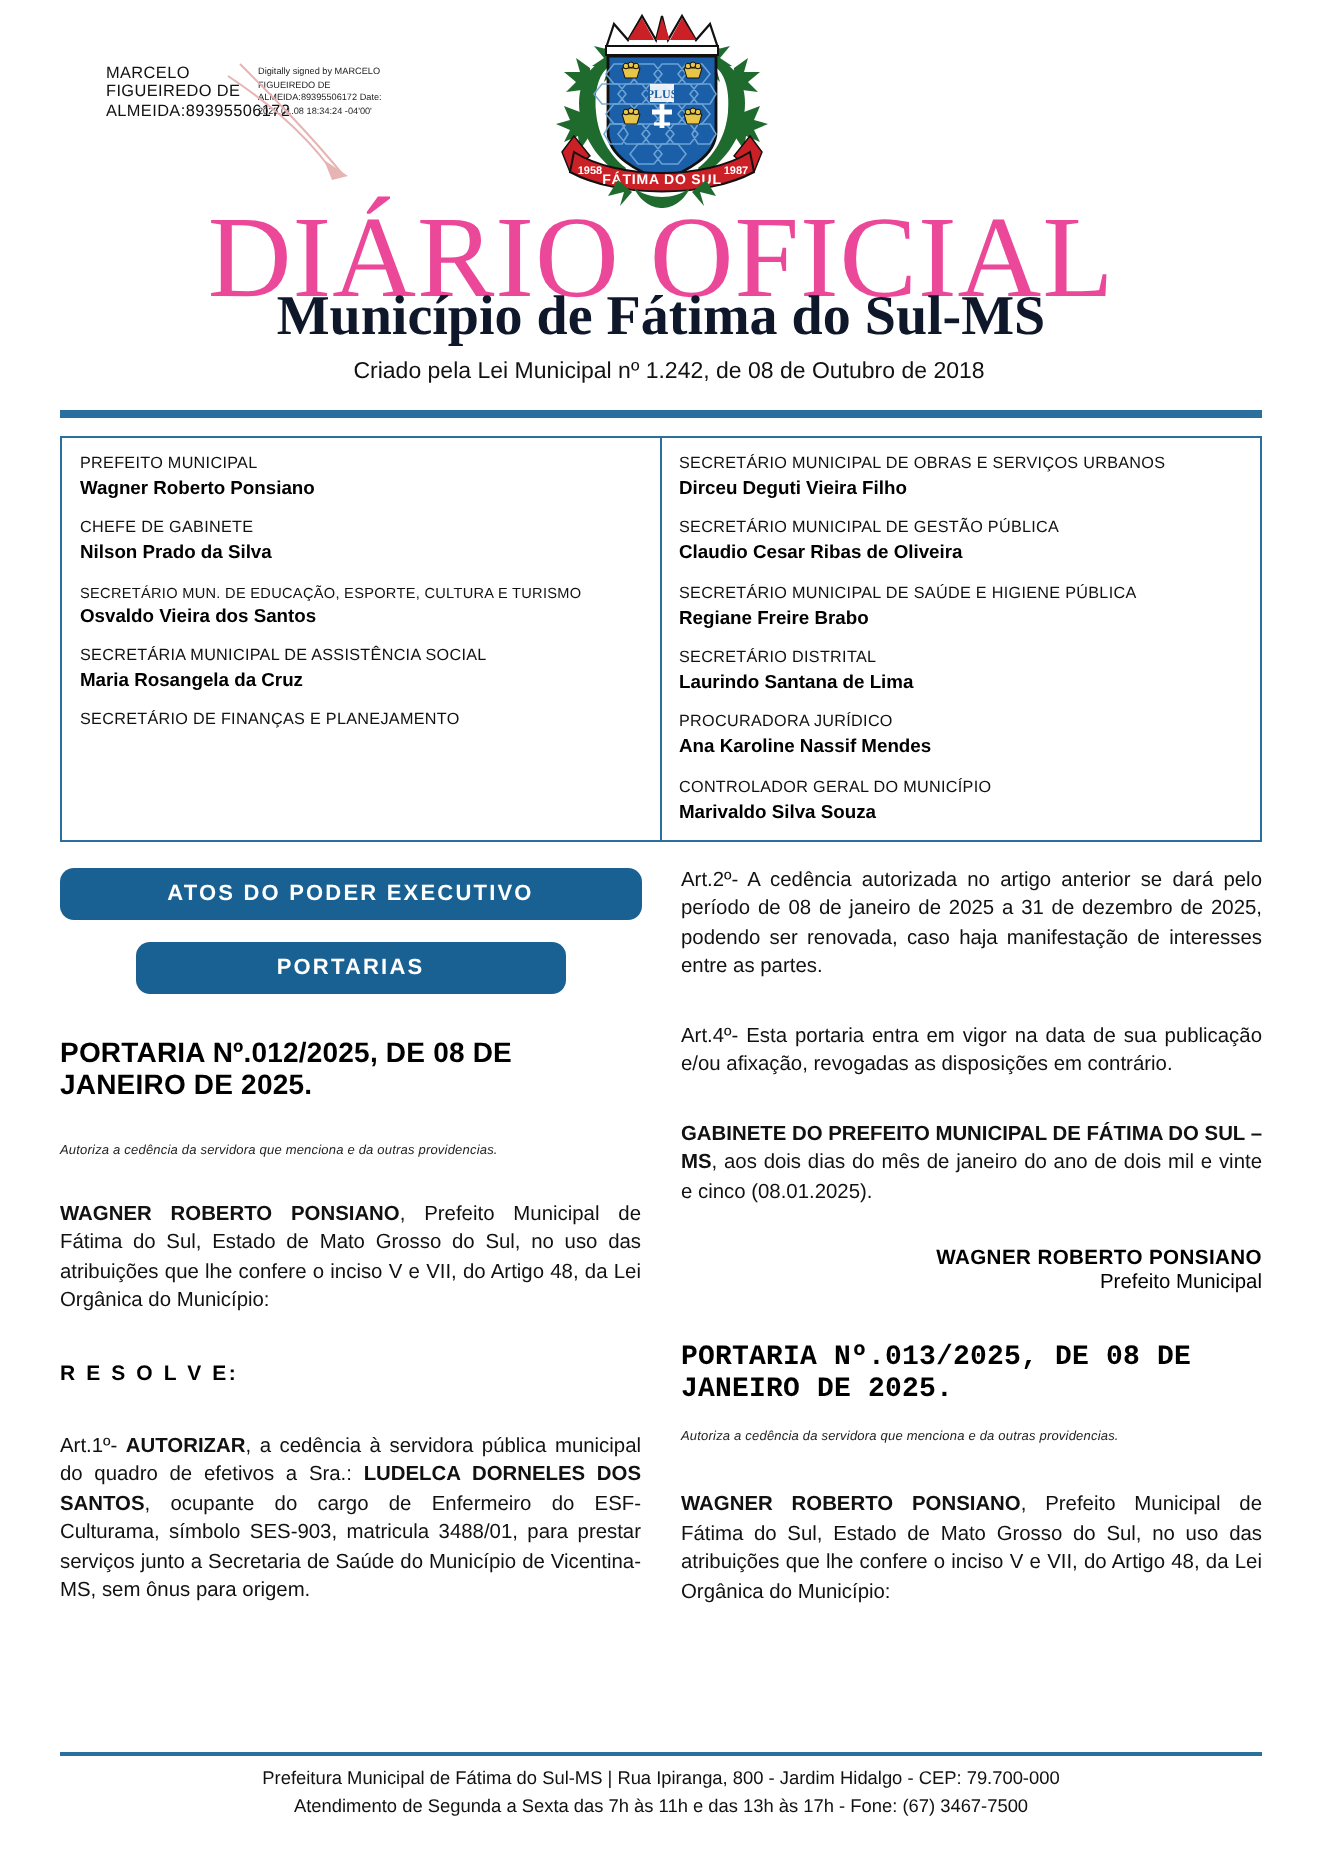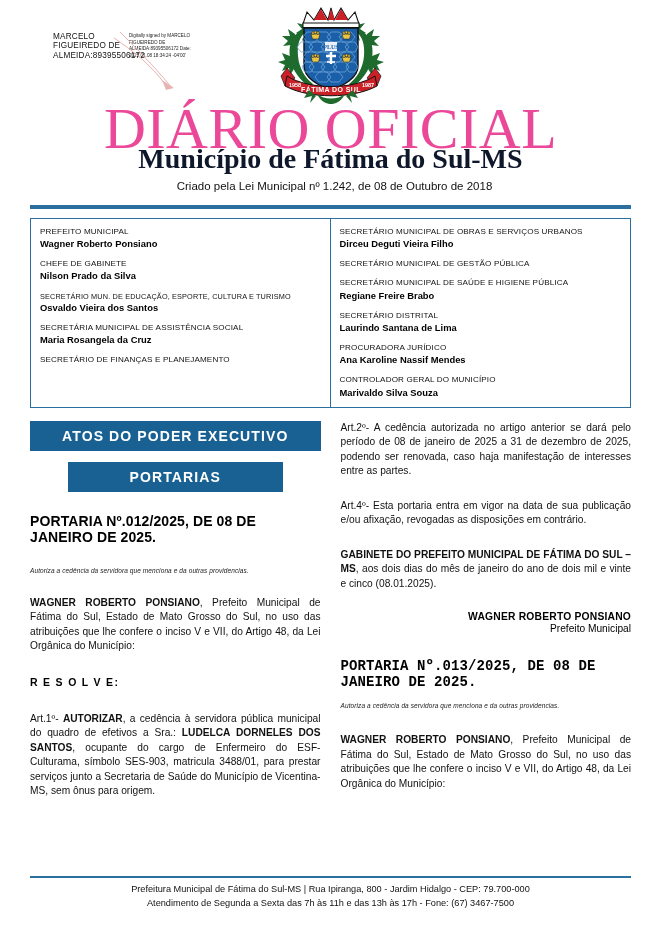--- a/index.html
+++ b/index.html
@@ -168,26 +168,27 @@
     height: 410px;
   }
   .col {
     flex: 1 1 50%;
     position: relative;
   }
 
   .banner {
     background: #1a6193;
     color: #ffffff;
-    font-size: 14px;
+    font-size: 11px;
     font-weight: bold;
     letter-spacing: 1.1px;
     text-align: center;
     padding: 7px 0 7px 0;
     box-sizing: border-box;
+    border-radius: 7px;
   }
   .banner.wide { width: 100%; margin-bottom: 11px; }
   .banner.narrow { width: 74%; margin: 0 auto 21px auto; }
 
   .act-title {
     font-size: 14px;
     font-weight: bold;
     letter-spacing: 0.1px;
     margin-bottom: 22px;
     color: #000;
@@ -370,20 +371,21 @@
         <div class="official-name"></div>
       </div>
     </div>
     <div class="officials-col">
       <div class="official">
         <div class="official-role">SECRETÁRIO MUNICIPAL DE OBRAS E SERVIÇOS URBANOS</div>
         <div class="official-name">Dirceu Deguti Vieira Filho</div>
       </div>
       <div class="official">
         <div class="official-role">SECRETÁRIO MUNICIPAL DE GESTÃO PÚBLICA</div>
+        <div class="official-name">Claudio Cesar Ribas de Oliveira</div>
       </div>
       <div class="official">
         <div class="official-role">SECRETÁRIO MUNICIPAL DE SAÚDE E HIGIENE PÚBLICA</div>
         <div class="official-name">Regiane Freire Brabo</div>
       </div>
       <div class="official">
         <div class="official-role">SECRETÁRIO DISTRITAL</div>
         <div class="official-name">Laurindo Santana de Lima</div>
       </div>
       <div class="official">

